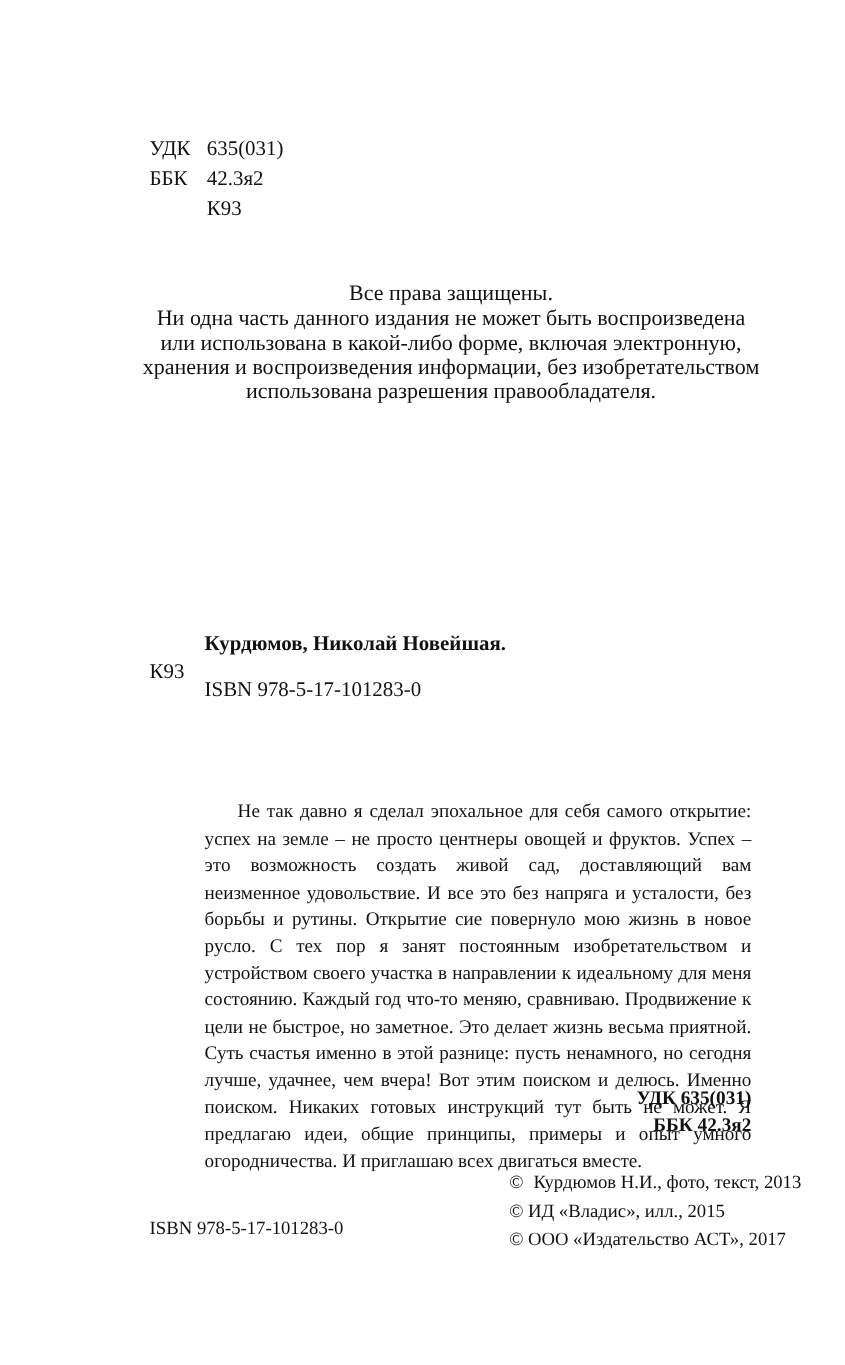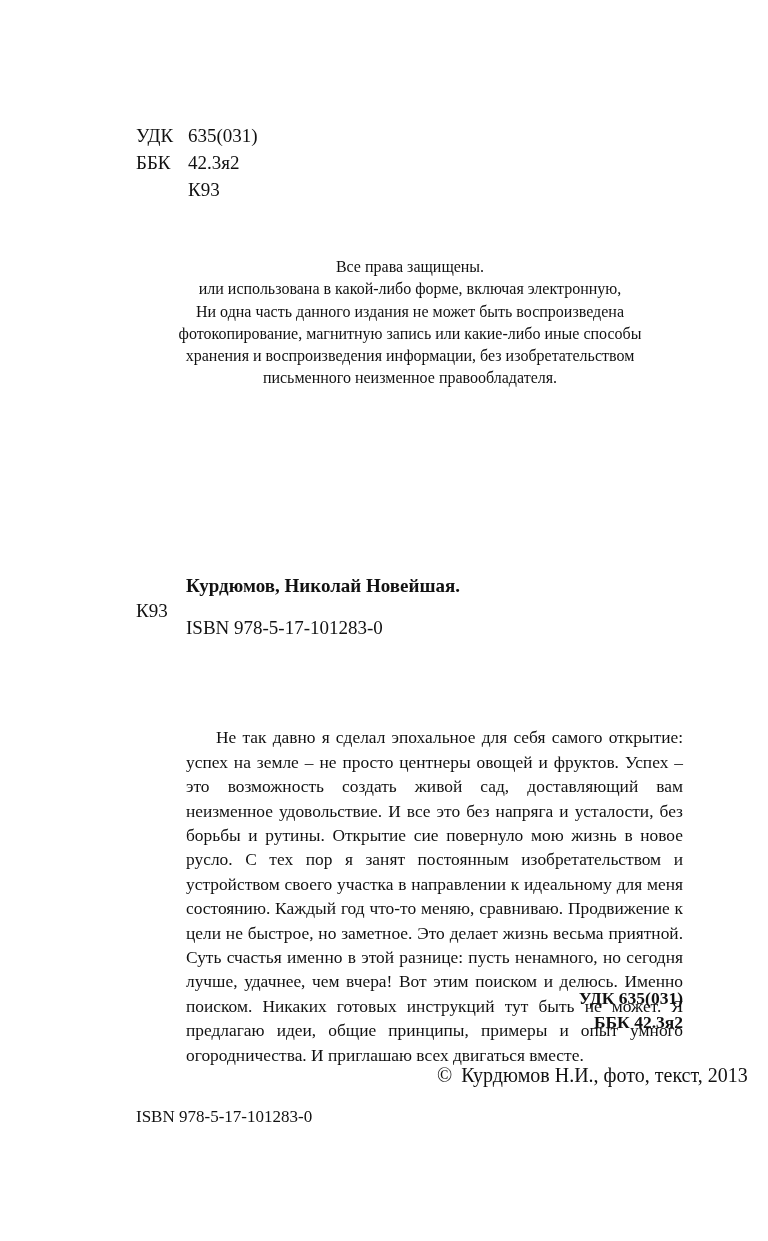--- a/index.html
+++ b/index.html
@@ -42,21 +42,21 @@
     padding-left: 52px;
   }
 
   
   .rights {
     position: absolute;
     left: 120px;
     top: 240px;
     width: 580px;
     text-align: center;
-    font-size: 16px;
+    font-size: 20px;
     line-height: 22.3px;
   }
   .rights .line {
     display: block;
     white-space: nowrap;
   }
 
   
   .biblio {
     position: absolute;
@@ -114,23 +114,23 @@
     font-weight: bold;
     font-size: 17.5px;
     line-height: 24px;
     white-space: nowrap;
   }
   .udk-bottom .row { display: block; }
 
   
   .copyright {
     position: absolute;
-    left: 437px;
+    left: 463px;
     top: 1046px;
-    font-size: 20px;
+    font-size: 17px;
     line-height: 26px;
     white-space: nowrap;
   }
   .copyright .row { display: block; }
   .copyright .mark { margin-right: 4px; }
   .copyright .row-first .mark { margin-right: 9px; }
 
   
   .isbn-bottom {
     position: absolute;
@@ -147,41 +147,42 @@
 <div class="page">
 
   <div class="udk-top">
     <span class="row"><span class="lbl">УДК</span><span>635(031)</span></span>
     <span class="row"><span class="lbl">ББК</span><span>42.3я2</span></span>
     <span class="row row-indent">К93</span>
   </div>
 
   <div class="rights">
     <span class="line">Все права защищены.</span>
+    <span class="line">Ни одна часть данного издания не может быть воспроизведена</span>
     <span class="line">или использована в какой-либо форме, включая электронную,</span>
-    <span class="line">Ни одна часть данного издания не может быть воспроизведена</span>
-    <span class="line">фотокопирование, магнитную запись или какие-либо иные способы</span>
     <span class="line">хранения и воспроизведения информации, без изобретательством</span>
-    <span class="line">письменного неизменное правообладателя.</span>
+    <span class="line">использована разрешения правообладателя.</span>
   </div>
 
   <div class="biblio">
     <span class="sigla">К93</span>
     <div class="entry">
       <span class="author">Курдюмов, Николай Новейшая.</span>
       <span class="isbn">ISBN 978-5-17-101283-0</span>
     </div>
   </div>
 
   <p class="foreword">Не так давно я сделал эпохальное для себя самого открытие: успех на земле – не просто центнеры овощей и фруктов. Успех – это возможность создать живой сад, доставляющий вам неизменное удовольствие. И все это без напряга и усталости, без борьбы и рутины. Открытие сие повернуло мою жизнь в новое русло. С тех пор я занят постоянным изобретательством и устройством своего участка в направлении к идеальному для меня состоянию. Каждый год что-то меняю, сравниваю. Продвижение к цели не быстрое, но заметное. Это делает жизнь весьма приятной. Суть счастья именно в этой разнице: пусть ненамного, но сегодня лучше, удачнее, чем вчера! Вот этим поиском и делюсь. Именно поиском. Никаких готовых инструкций тут быть не может. Я предлагаю идеи, общие принципы, примеры и опыт умного огородничества. И приглашаю всех двигаться вместе.</p>
 
   <div class="udk-bottom">
     <span class="row">УДК 635(031)</span>
     <span class="row">ББК 42.3я2</span>
   </div>
 
   <div class="copyright">
     <span class="row row-first"><span class="mark">©</span><span>Курдюмов Н.И., фото, текст, 2013</span></span>
+    <span class="row"><span class="mark">©</span><span>ИД «Владис», илл., 2015</span></span>
+    <span class="row"><span class="mark">©</span><span>ООО «Издательство АСТ», 2017</span></span>
   </div>
 
   <div class="isbn-bottom">ISBN 978-5-17-101283-0</div>
 
 </div>
 
 </body></html>

